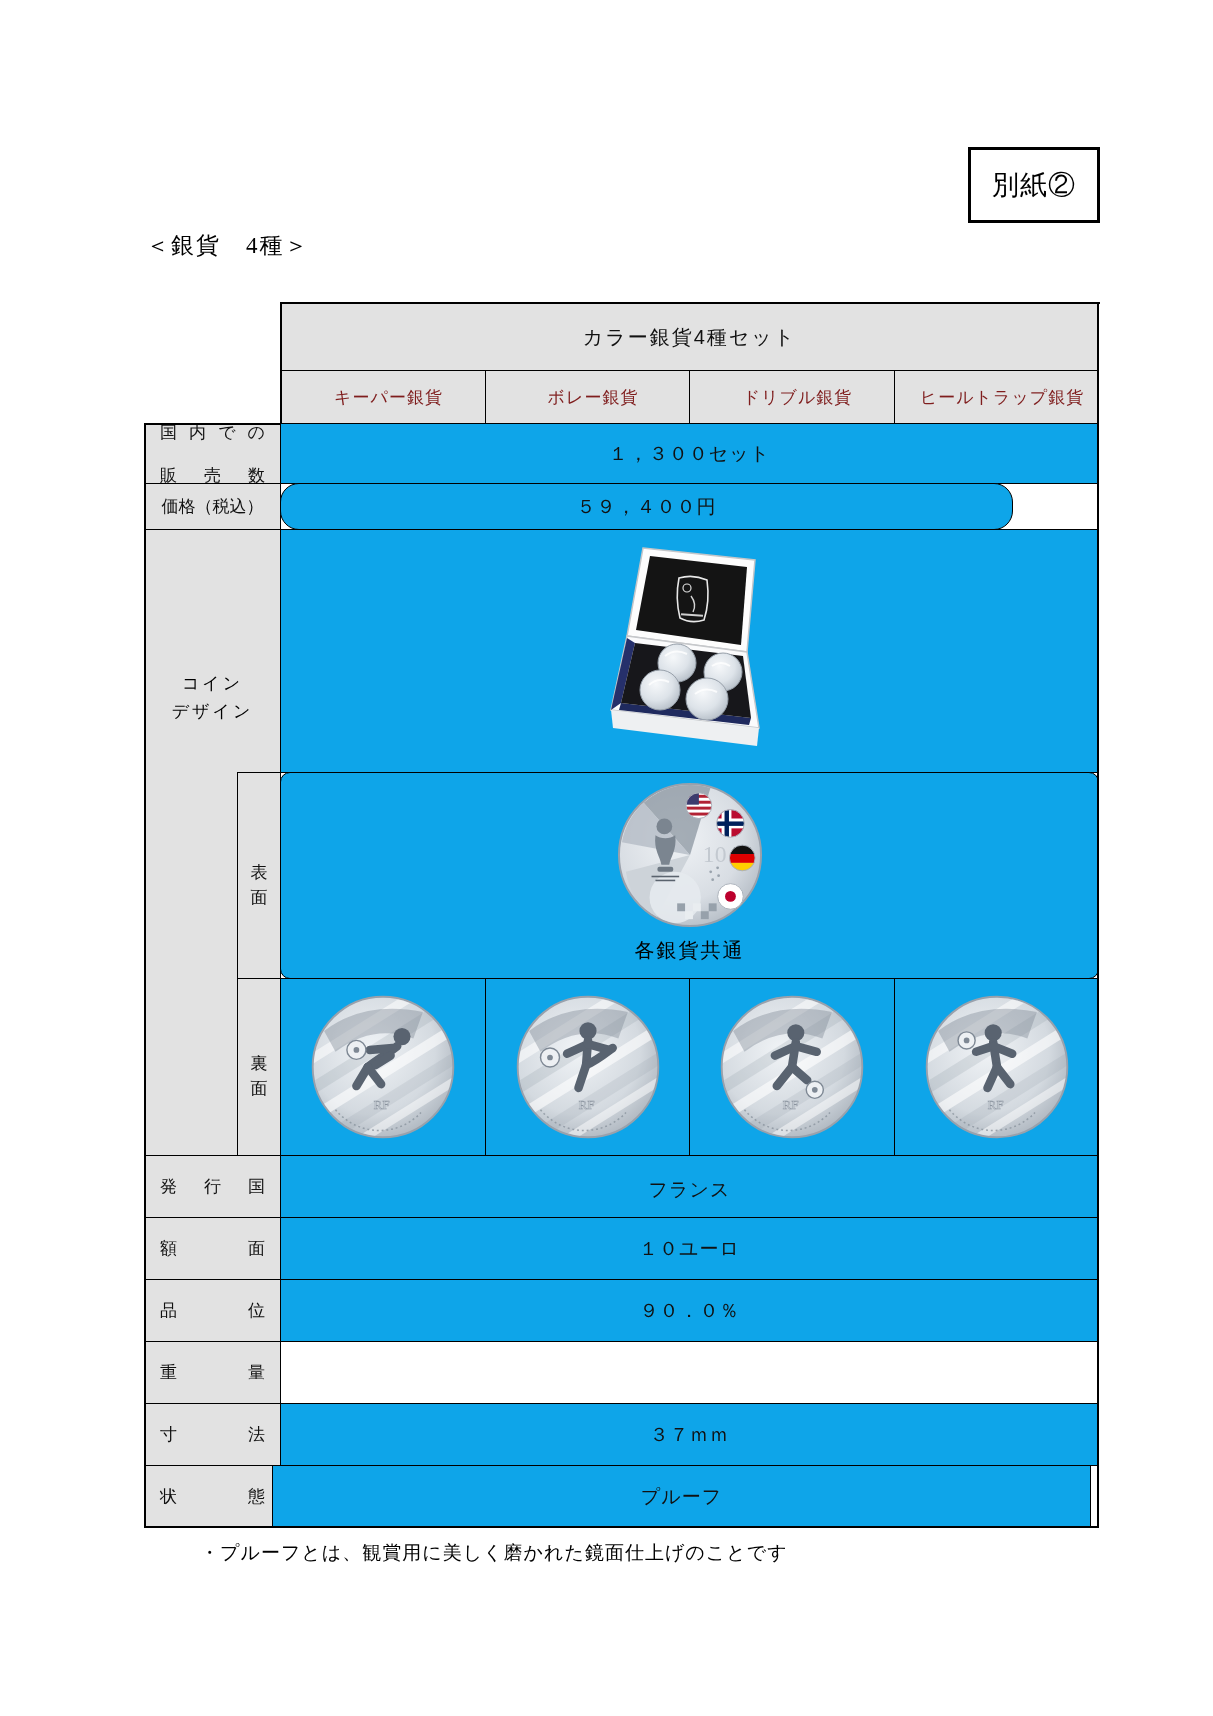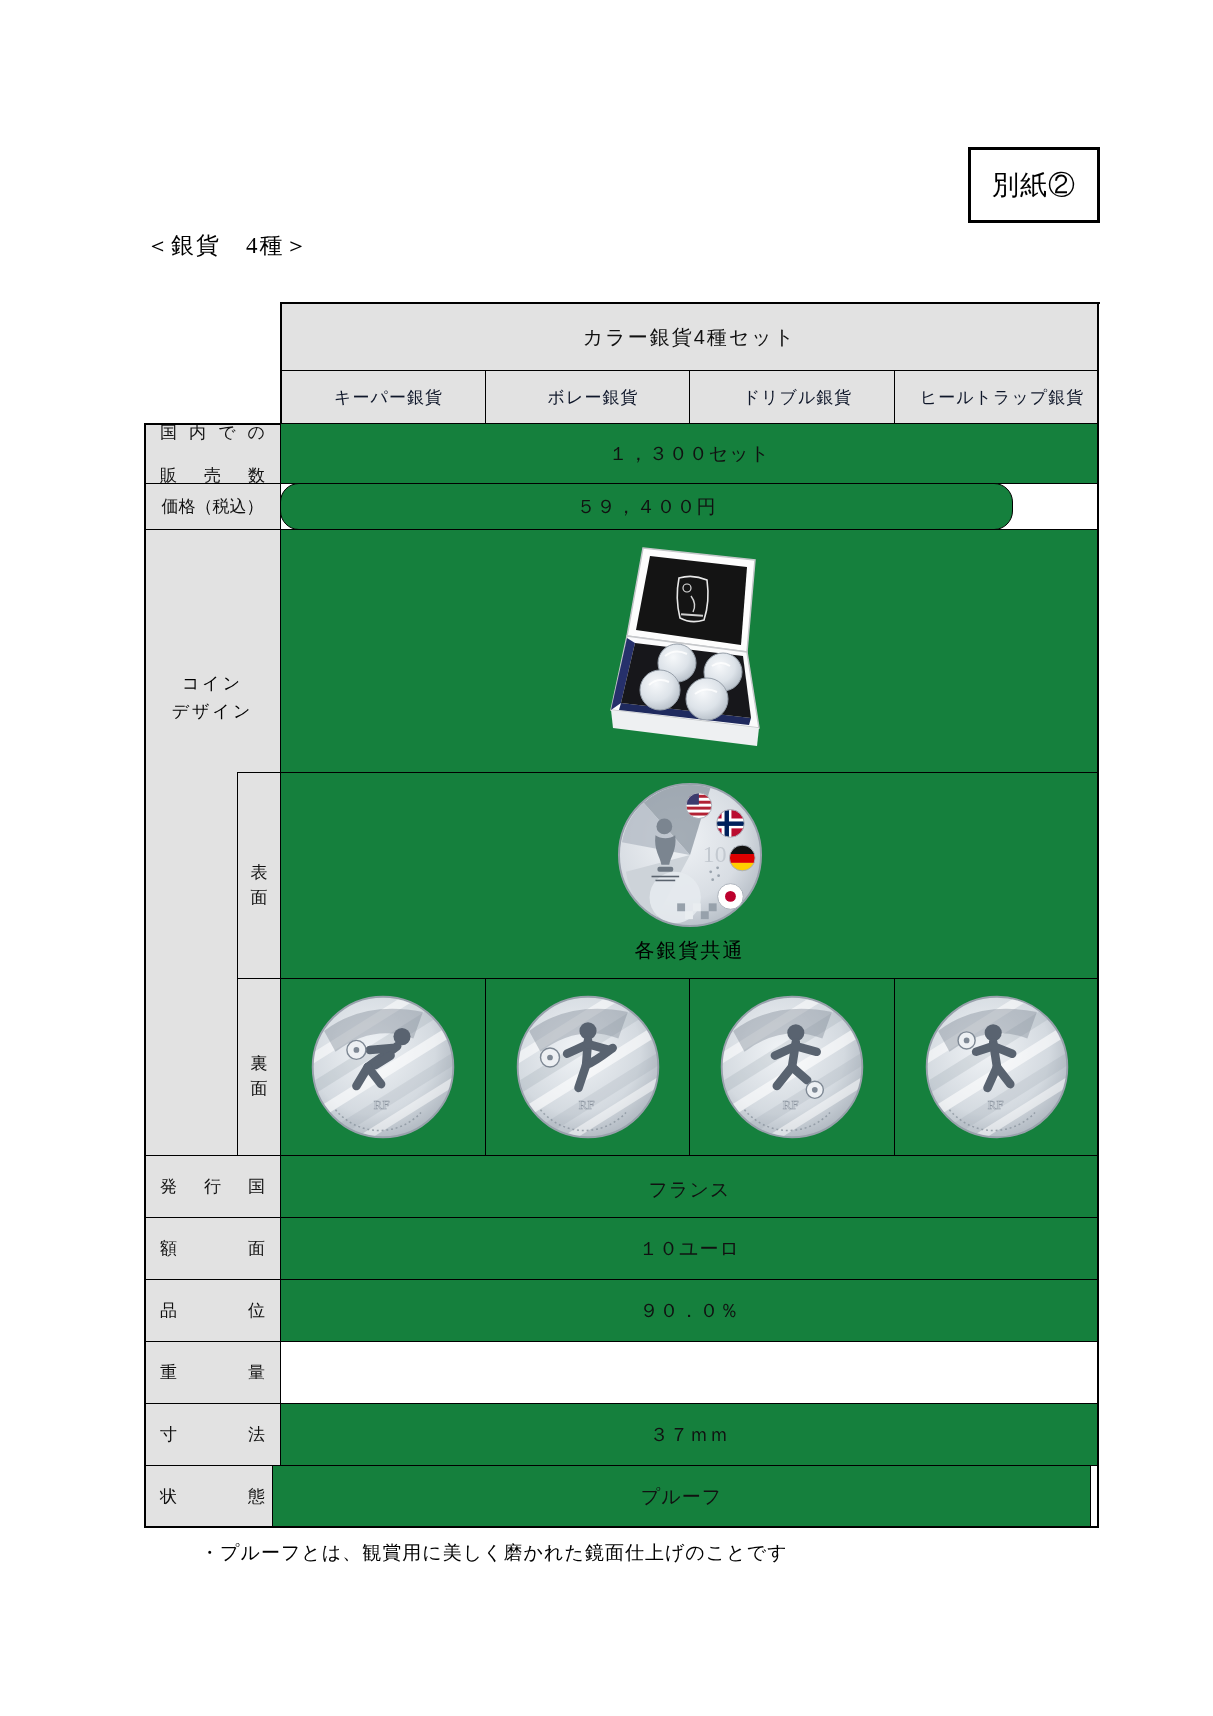--- a/index.html
+++ b/index.html
@@ -1,26 +1,26 @@
 <!DOCTYPE html>
 <html><head>
 <meta charset="utf-8">
 <style>
   html,body{margin:0;padding:0;background:#ffffff;}
   .page{position:relative;width:1213px;height:1716px;background:#fff;overflow:hidden;
         font-family:"Liberation Sans",sans-serif;color:#000;}
-  .cell{position:absolute;box-sizing:border-box;border:1px solid #000;background:#15803d;}
+  .cell{position:absolute;box-sizing:border-box;border:1px solid #000;background:#0ea5e9;}
   .gray{background:#e2e2e2;}
   .vc{display:flex;align-items:center;justify-content:center;}
   .just{display:block;width:100%;text-align:justify;text-align-last:justify;text-justify:inter-character;}
   .lblpad{padding:0 15px;box-sizing:border-box;}
   .label-txt{font-size:17px;color:#111;}
   .value-txt{font-family:"Liberation Serif",serif;font-size:19px;letter-spacing:1px;color:#111;}
   .hdr-txt{font-size:20px;letter-spacing:2px;color:#111;}
-  .coinname-txt{font-size:17px;letter-spacing:1px;color:#0f172a;margin-left:11px;}
+  .coinname-txt{font-size:17px;letter-spacing:1px;color:#7f1d1d;margin-left:11px;}
   .vert{writing-mode:vertical-rl;letter-spacing:26px;font-size:17px;color:#111;}
   .refbox{position:absolute;left:968px;top:147px;width:132px;height:76px;box-sizing:border-box;
           border:3px solid #000;display:flex;align-items:center;justify-content:center;
           font-family:"Liberation Serif",serif;font-size:27px;letter-spacing:1px;}
   .doctitle{position:absolute;left:146px;top:230px;font-family:"Liberation Serif",serif;
             font-size:23px;letter-spacing:2px;}
   .footnote{position:absolute;left:156px;top:1540px;font-family:"Liberation Serif",serif;
             font-size:19px;letter-spacing:1px;margin-left:44px;}
   .design-label-lines{position:absolute;left:0;top:140px;width:100%;text-align:center;
             font-size:17px;line-height:28px;letter-spacing:3px;}
@@ -122,21 +122,21 @@
         <circle cx="55" cy="144" r="20" fill="url(#silverG)" stroke="#97a0aa"></circle>
         <circle cx="102" cy="153" r="21" fill="url(#silverG)" stroke="#97a0aa"></circle>
         <path d="M60,110 q10,-8 22,-2" stroke="#ffffff" stroke-width="2" fill="none" opacity=".8"></path>
         <path d="M107,120 q9,-6 18,0" stroke="#ffffff" stroke-width="2" fill="none" opacity=".8"></path>
         <path d="M44,139 q9,-8 20,-3" stroke="#ffffff" stroke-width="2" fill="none" opacity=".8"></path>
         <path d="M90,148 q10,-8 22,-2" stroke="#ffffff" stroke-width="2" fill="none" opacity=".8"></path>
       </g>
     </svg>
   </div>
 
-  <div class="cell" style="left:280px;top:772px;width:819px;height:207px;">
+  <div class="cell" style="left:280px;top:772px;width:819px;height:207px;border-radius:10px;">
     <svg width="148" height="148" viewBox="0 0 150 150" style="margin:8px auto 0;">
       <defs>
         <radialGradient id="obvG" cx="42%" cy="38%" r="75%">
           <stop offset="0%" stop-color="#f0f3f6"></stop>
           <stop offset="60%" stop-color="#d8dde3"></stop>
           <stop offset="100%" stop-color="#a7b0ba"></stop>
         </radialGradient>
         <clipPath id="obvClip">
             <circle cx="75" cy="75" r="71"></circle>
           </clipPath>

